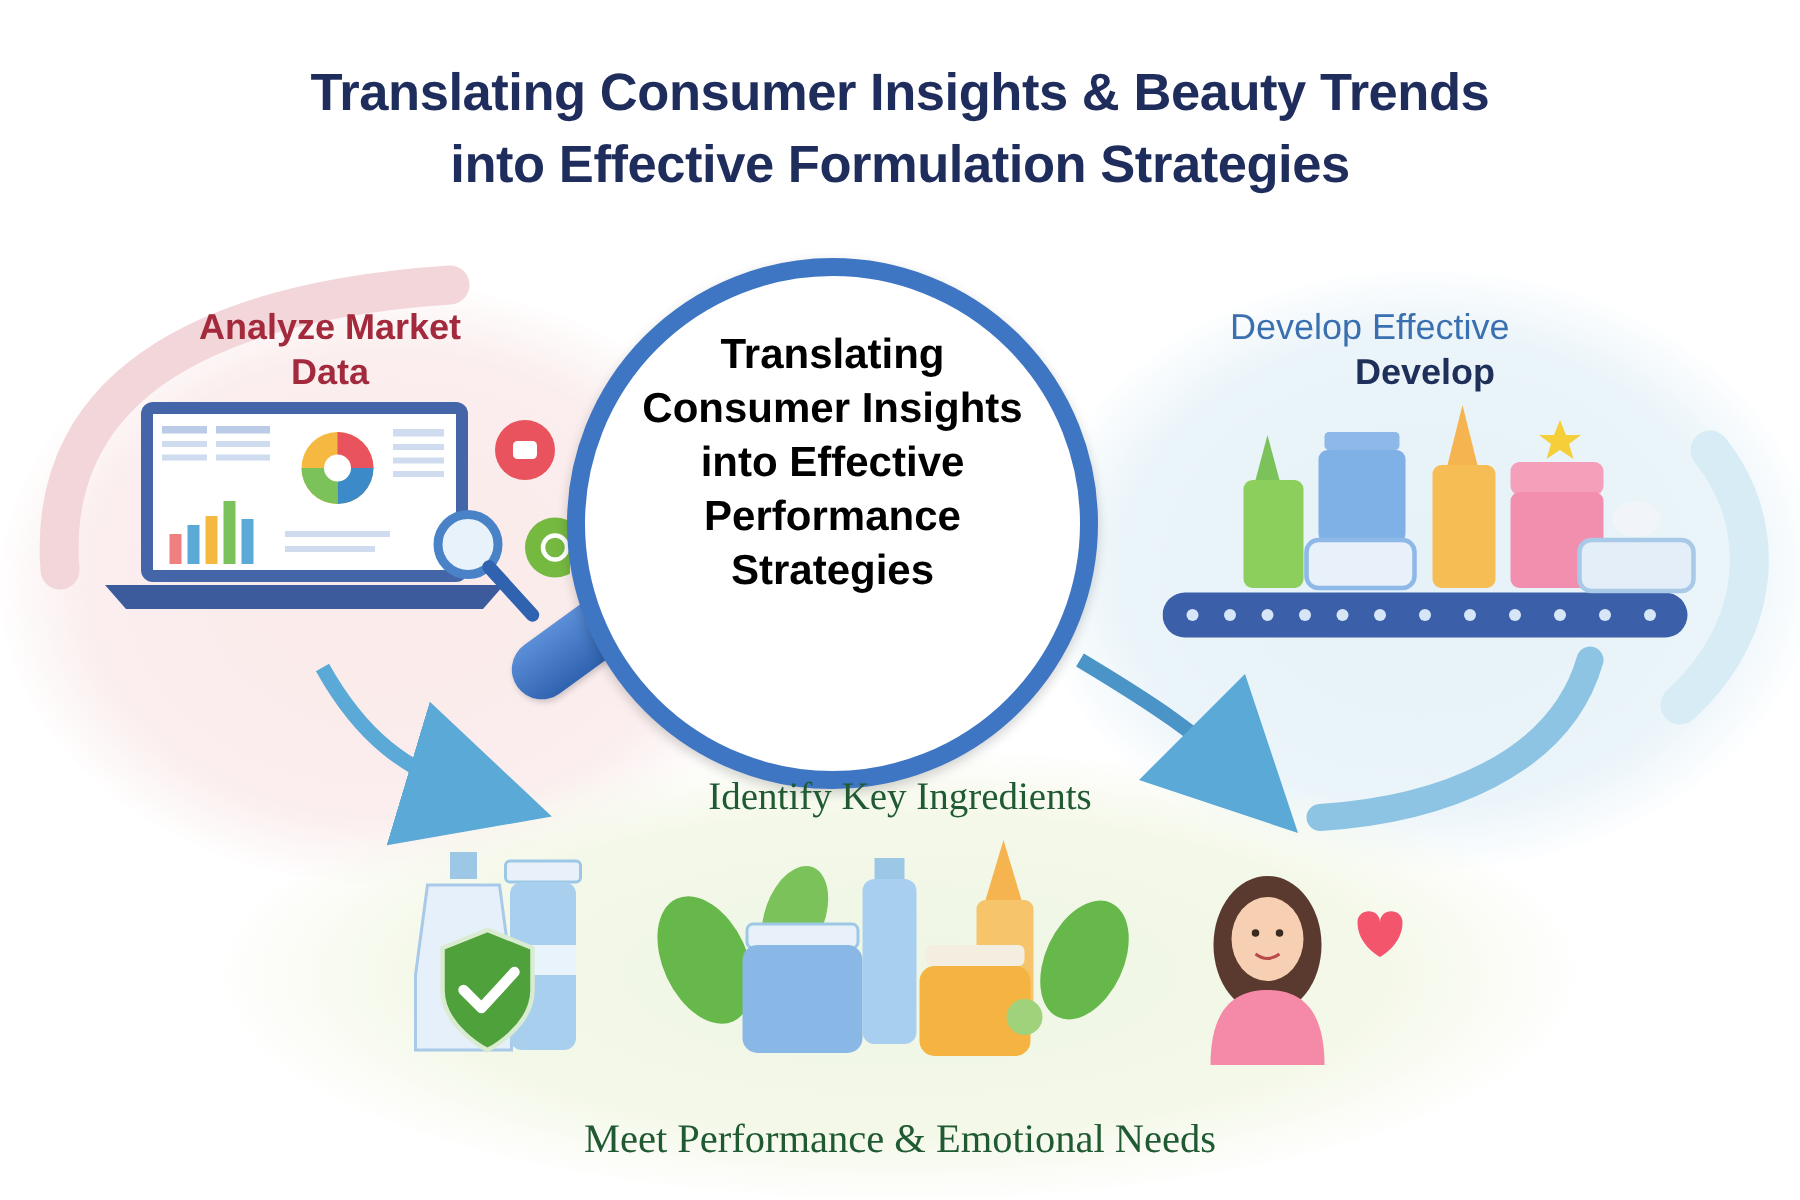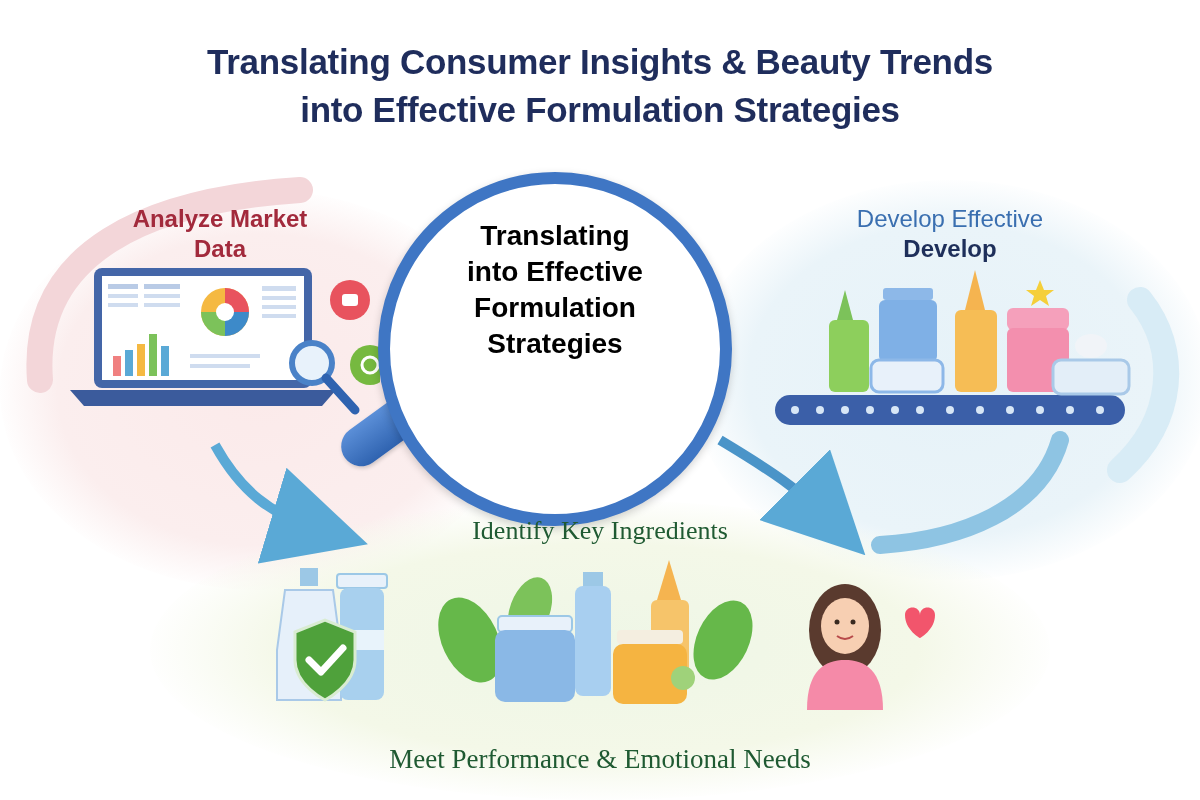--- a/index.html
+++ b/index.html
@@ -4,21 +4,21 @@
 <style>
   html,body{margin:0;padding:0;}
   body{width:1200px;height:800px;overflow:hidden;background:#ffffff;position:relative;font-family:"DejaVu Sans","Liberation Sans",sans-serif;}
   .abs{position:absolute;}
   .title{left:0;top:38px;width:1200px;text-align:center;color:#1f2d5c;font-weight:bold;font-size:35px;line-height:48px;letter-spacing:-0.3px;font-family:"Liberation Sans","DejaVu Sans",sans-serif;}
   .title div{display:block;}
   .bg-pink{left:0;top:190px;width:520px;height:400px;border-radius:50%;background:radial-gradient(ellipse at center,#fbeaea 0%,#fbeeee 55%,rgba(255,255,255,0) 72%);}
   .bg-blue{left:690px;top:180px;width:520px;height:400px;border-radius:50%;background:radial-gradient(ellipse at center,#e6f2f8 0%,#eaf4f9 55%,rgba(255,255,255,0) 72%);}
   .bg-bottom{left:150px;top:500px;width:900px;height:300px;border-radius:50%;background:radial-gradient(ellipse at center,#eef6e6 0%,#f4f8e8 50%,rgba(255,255,255,0) 72%);}
   .label-red{color:#a22a3c;font-weight:bold;font-size:24px;line-height:30px;text-align:center;font-family:"Liberation Sans",sans-serif;}
-  .label-blue-1{color:#3a6fb0;font-size:24px;line-height:30px;text-align:center;font-family:"Liberation Sans",sans-serif;}
+  .label-blue-1{color:#3a6fb0;font-size:24px;line-height:30px;text-align:left;font-family:"Liberation Sans",sans-serif;}
   .label-blue-2{color:#1e2f5a;font-weight:bold;font-size:24px;line-height:30px;text-align:center;font-family:"Liberation Sans",sans-serif;}
   .label-green{color:#1f5a32;font-size:26px;text-align:center;font-family:"Liberation Serif","DejaVu Serif",serif;}
   .lens{left:378px;top:172px;width:330px;height:330px;border-radius:50%;border:12px solid #3f76c4;background:#ffffff;box-shadow:0 3px 8px rgba(0,0,0,0.18);}
   .lens-text{left:390px;top:218px;width:330px;text-align:center;color:#000000;font-weight:bold;font-size:28px;line-height:36px;font-family:"Liberation Sans",sans-serif;}
   .handle{left:345px;top:438px;width:140px;height:40px;border-radius:20px;background:linear-gradient(#5b8fd8,#2f63b0);transform:rotate(-36deg);transform-origin:left center;box-shadow:0 2px 4px rgba(0,0,0,0.2);}
 </style>
 </head>
 <body>
 
 <div class="abs bg-pink"></div>
@@ -114,22 +114,23 @@
   <rect x="232" y="68" width="62" height="64" rx="6" fill="#f38fae"></rect>
   <rect x="278" y="100" width="76" height="34" rx="8" fill="#e3eef8" stroke="#a9c9e8" stroke-width="3"></rect>
   <ellipse cx="316" cy="86" rx="16" ry="12" fill="#f1f4f8"></ellipse>
   <path d="M265,20 l4,10 l10,0 l-8,6 l3,10 l-9,-6 l-9,6 l3,-10 l-8,-6 l10,0 z" fill="#f5cf3a"></path>
 </svg>
 
 <div class="abs handle"></div>
 <div class="abs lens"></div>
 <div class="abs lens-text">
   <div>Translating</div>
+  <div>Consumer Insights</div>
   <div>into Effective</div>
-  <div>Formulation</div>
+  <div>Performance</div>
   <div>Strategies</div>
 </div>
 
 <div class="abs label-green" style="left:350px;top:516px;width:500px;">Identify Key Ingredients</div>
 
 <svg class="abs" style="left:245px;top:560px" width="720" height="150">
 
   <rect x="55" y="8" width="18" height="18" fill="#9cc8e6"></rect>
   <path d="M40,30 L88,30 L96,90 L96,140 L32,140 L32,90 z" fill="#e6f0fa" stroke="#a9c9e8" stroke-width="2"></path>
   <rect x="92" y="14" width="50" height="14" rx="3" fill="#e8f1fa" stroke="#9cc8e6" stroke-width="2"></rect>

